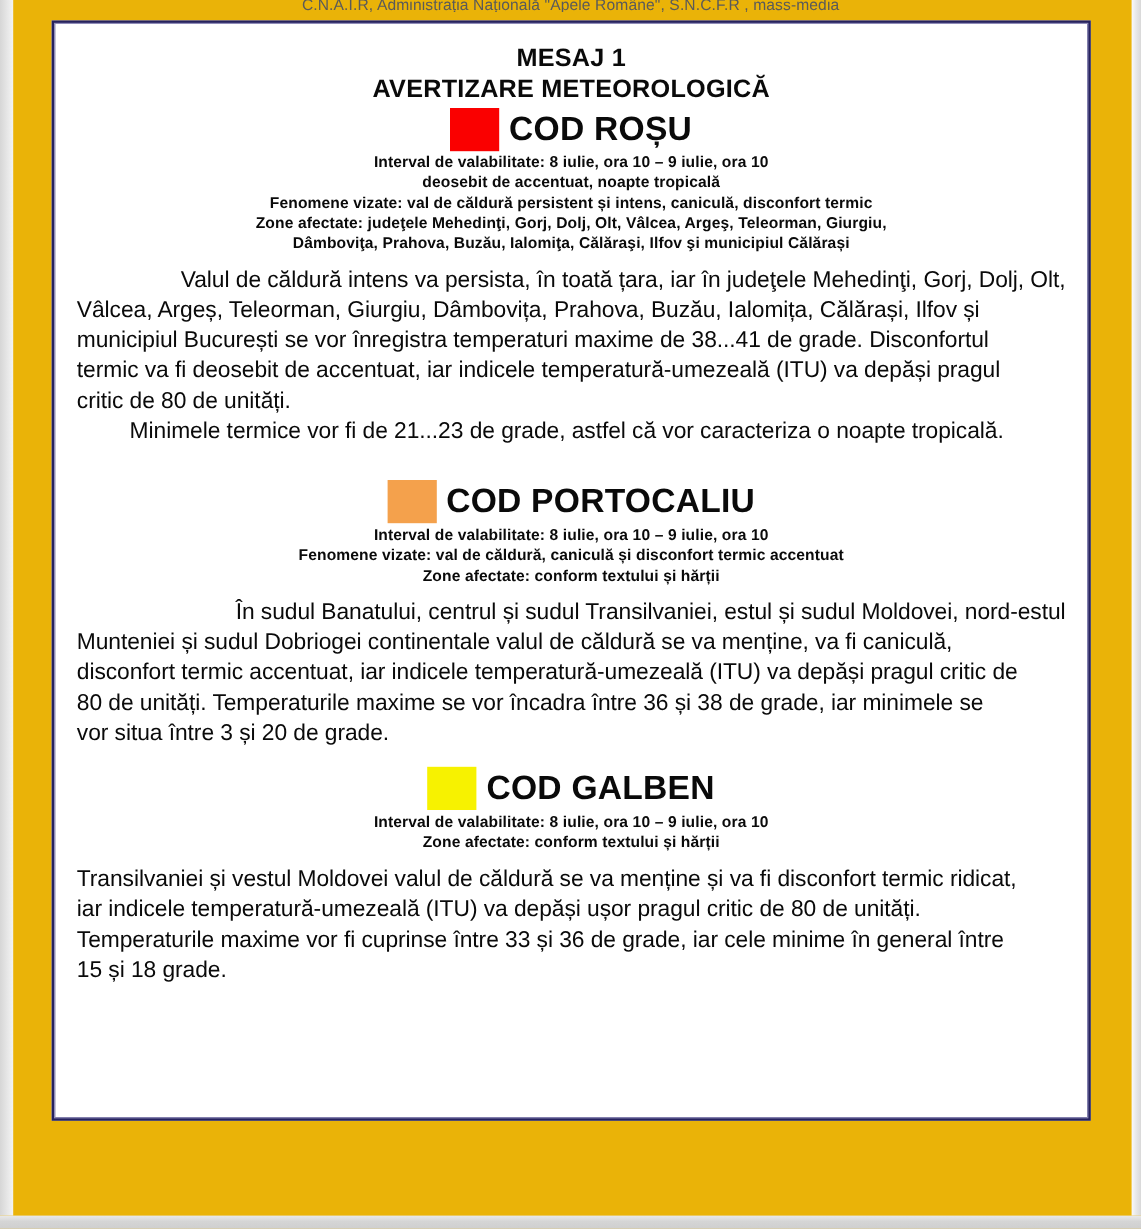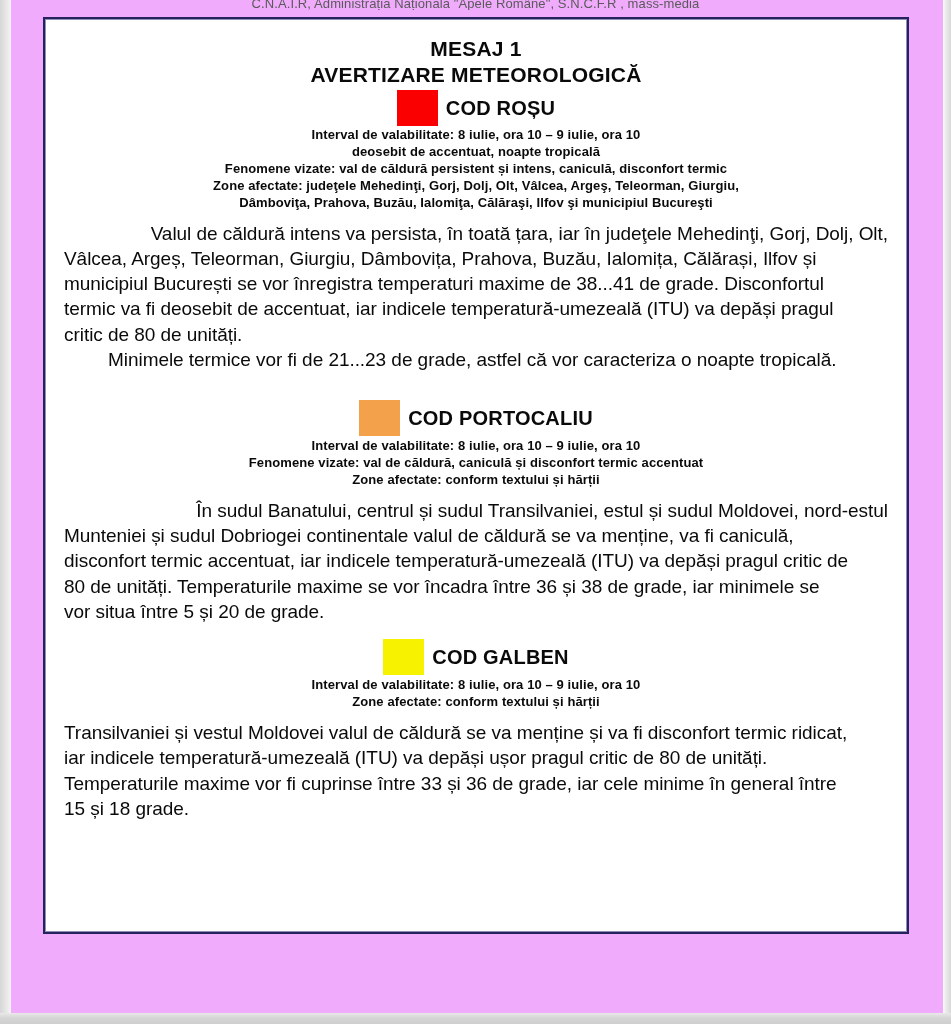--- a/index.html
+++ b/index.html
@@ -12,21 +12,21 @@
     height: 1024px;
     overflow: hidden;
     font-family: "Liberation Sans", sans-serif;
     position: relative;
   }
 
   
   #page {
     position: absolute;
     inset: 0;
-    background: #f0abfc;
+    background: #eab308;
   }
   .gutter-left {
     position: absolute;
     left: 0; top: 0;
     width: 11px; height: 1013px;
     background: linear-gradient(to right, #d6d6d6 0%, #e2e2e2 40%, #f4f4f4 100%);
   }
   .gutter-right {
     position: absolute;
     right: 0; top: 0;
@@ -103,21 +103,21 @@
     width: 41px;
     height: 36px;
     display: inline-block;
     flex: 0 0 auto;
   }
   .swatch.red    { background: #fa0000; }
   .swatch.orange { background: #f4a14c; }
   .swatch.yellow { background: #f7f200; }
   .code-label {
     font-weight: bold;
-    font-size: 20px;
+    font-size: 28px;
     margin-left: 8px;
     letter-spacing: .2px;
     white-space: nowrap;
   }
   .code-head.red-head   { margin-top: 2px; }
   .code-head.or-head    { height: 40px; }
   .code-head.ye-head    { height: 40px; }
 
   .meta {
     text-align: center;
@@ -172,21 +172,21 @@
       <div class="code-head red-head">
         <span class="swatch red"></span>
         <span class="code-label">COD ROȘU</span>
       </div>
 
       <div class="meta">
         <span class="ln">Interval de valabilitate: 8 iulie, ora 10 – 9 iulie, ora 10</span>
         <span class="ln">deosebit de accentuat, noapte tropicală</span>
         <span class="ln">Fenomene vizate: val de căldură persistent și intens, caniculă, disconfort termic</span>
         <span class="ln">Zone afectate: judeţele Mehedinţi, Gorj, Dolj, Olt, Vâlcea, Argeş, Teleorman, Giurgiu,</span>
-        <span class="ln">Dâmboviţa, Prahova, Buzău, Ialomiţa, Călăraşi, Ilfov şi municipiul Bucureşti</span>
+        <span class="ln">Dâmboviţa, Prahova, Buzău, Ialomiţa, Călăraşi, Ilfov şi municipiul Călărași</span>
       </div>
 
       <div class="gap-sm"></div>
 
       <p class="para">
         <span class="ln stretch">
           <span class="indent"></span>
             <span>Valul de căldură intens va persista, în toată țara, iar în judeţele Mehedinţi, Gorj, Dolj, Olt,</span>
         </span>
         <span class="ln">Vâlcea, Argeș, Teleorman, Giurgiu, Dâmbovița, Prahova, Buzău, Ialomița, Călărași, Ilfov și</span>
@@ -215,21 +215,21 @@
       <div class="gap-sm"></div>
 
       <p class="para">
         <span class="ln stretch">
           <span class="indent"></span>
             <span>În sudul Banatului, centrul și sudul Transilvaniei, estul și sudul Moldovei, nord-estul</span>
         </span>
         <span class="ln">Munteniei și sudul Dobriogei continentale valul de căldură se va menține, va fi caniculă,</span>
         <span class="ln">disconfort termic accentuat, iar indicele temperatură-umezeală (ITU) va depăși pragul critic de</span>
         <span class="ln">80 de unități. Temperaturile maxime se vor încadra între 36 și 38 de grade, iar minimele se</span>
-        <span class="ln">vor situa între 5 și 20 de grade.</span>
+        <span class="ln">vor situa între 3 și 20 de grade.</span>
       </p>
 
       <div class="gap-sm"></div>
 
       <div class="code-head ye-head">
         <span class="swatch yellow"></span>
         <span class="code-label">COD GALBEN</span>
       </div>
 
       <div class="meta">

